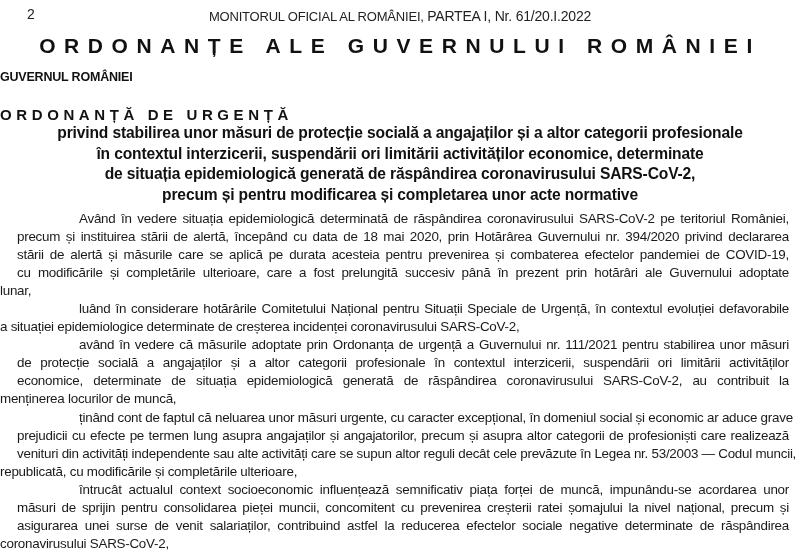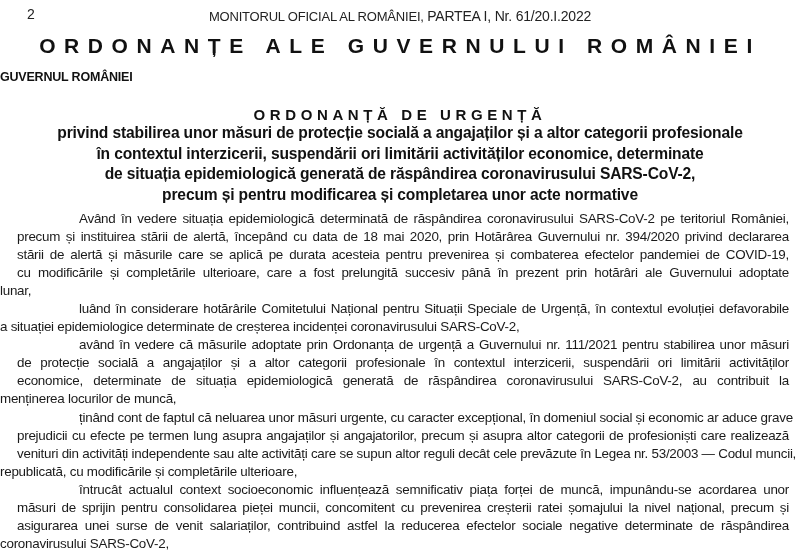--- a/index.html
+++ b/index.html
@@ -25,21 +25,21 @@
     text-align: center; font-size: 21px; font-weight: bold;
     letter-spacing: 8.6px; color: #111;
   }
   .issuer {
     position: absolute; left: 0; right: 0; top: 70px;
     text-align: left; font-size: 12.5px; font-weight: bold; color: #111;
     letter-spacing: -0.2px;
   }
   .doc-type {
     position: absolute; left: 0; right: 0; top: 106px;
-    text-align: center; font-size: 15px; font-weight: bold;
+    text-align: left; font-size: 15px; font-weight: bold;
     letter-spacing: 4.6px; color: #111;
   }
   .doc-subject {
     position: absolute; left: 0; right: 0; top: 123px;
     text-align: center; font-size: 15.6px; font-weight: bold; color: #111;
     line-height: 20.5px; letter-spacing: -0.15px;
   }
   .doc-subject div { white-space: nowrap; }
   .body-text {
     position: absolute; left: 0; top: 210px; width: 800px;

